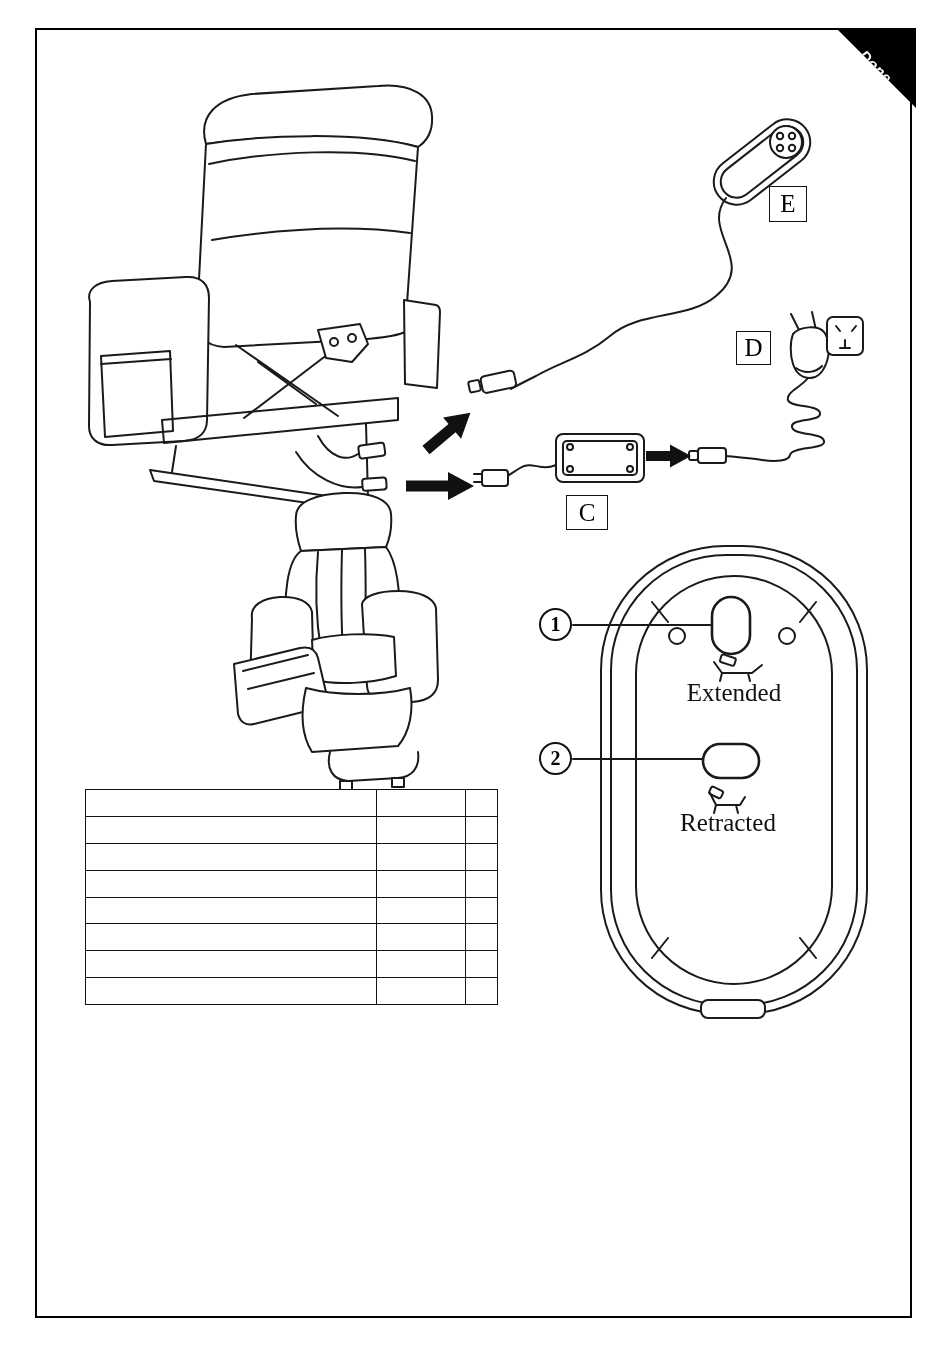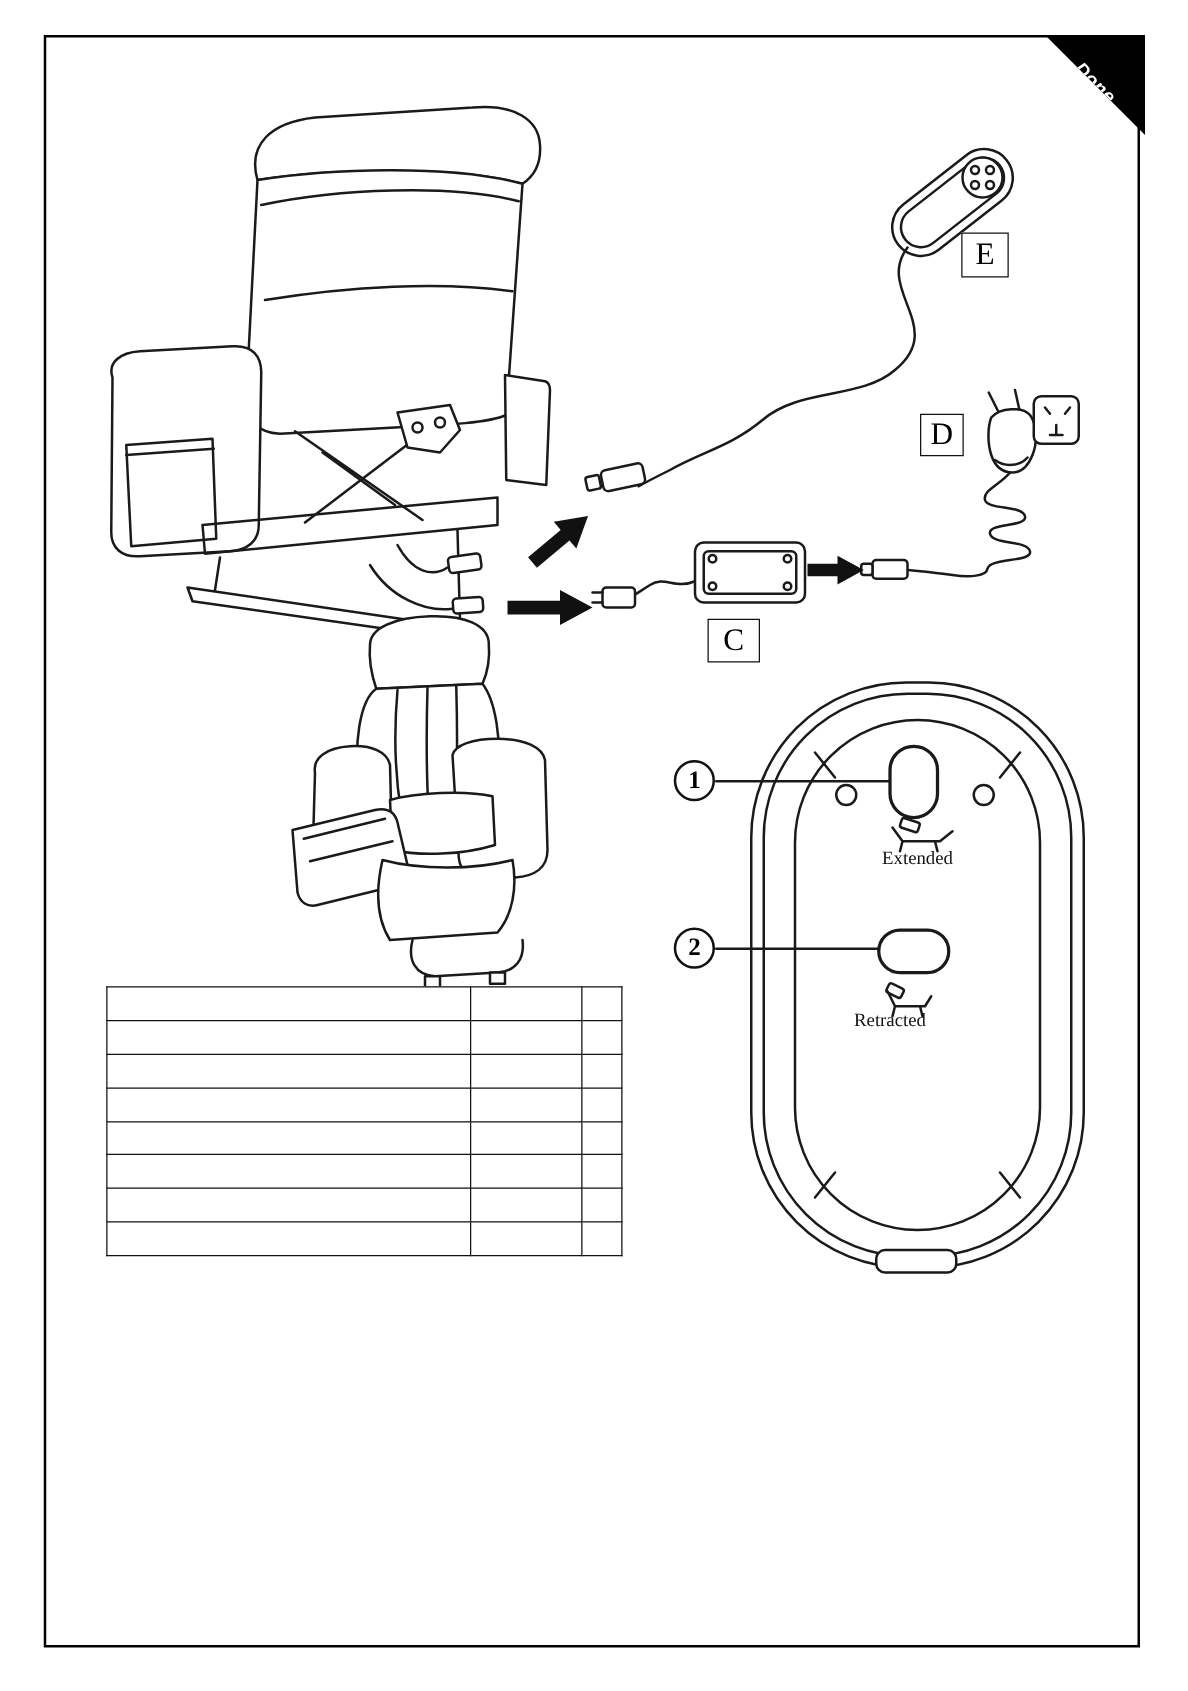--- a/index.html
+++ b/index.html
@@ -20,23 +20,23 @@
   .label-box{position:absolute;border:1.7px solid #111;background:#fff;box-sizing:border-box;
           display:flex;align-items:center;justify-content:center;font-size:25px;z-index:10;}
   .label-e{left:769px;top:186px;width:38px;height:36px;}
   .label-d{left:736px;top:331px;width:35px;height:34px;}
   .label-c{left:566px;top:495px;width:42px;height:35px;}
   .callout-num{position:absolute;width:33px;height:33px;border:2.4px solid #111;border-radius:50%;
           background:#fff;box-sizing:border-box;display:flex;align-items:center;justify-content:center;
           font-size:20px;font-weight:bold;z-index:10;}
   .callout-1{left:539px;top:608px;}
   .callout-2{left:539px;top:742px;}
-  .pos-label{position:absolute;width:140px;text-align:center;font-size:15px;color:#111;z-index:10;}
+  .pos-label{position:absolute;width:140px;text-align:center;font-size:25px;color:#111;z-index:10;}
   .pos-extended{left:664px;top:679px;}
-  .pos-retracted{left:642px;top:809px;}
+  .pos-retracted{left:658px;top:809px;}
   table.parts-table{position:absolute;left:85px;top:789px;width:412px;border-collapse:collapse;
           table-layout:fixed;z-index:10;background:#fff;}
   table.parts-table td{border:1.6px solid #111;height:25.9px;padding:0;}
 </style>
 </head>
 <body>
 
 <div class="page">
 
   <div class="frame"></div>

